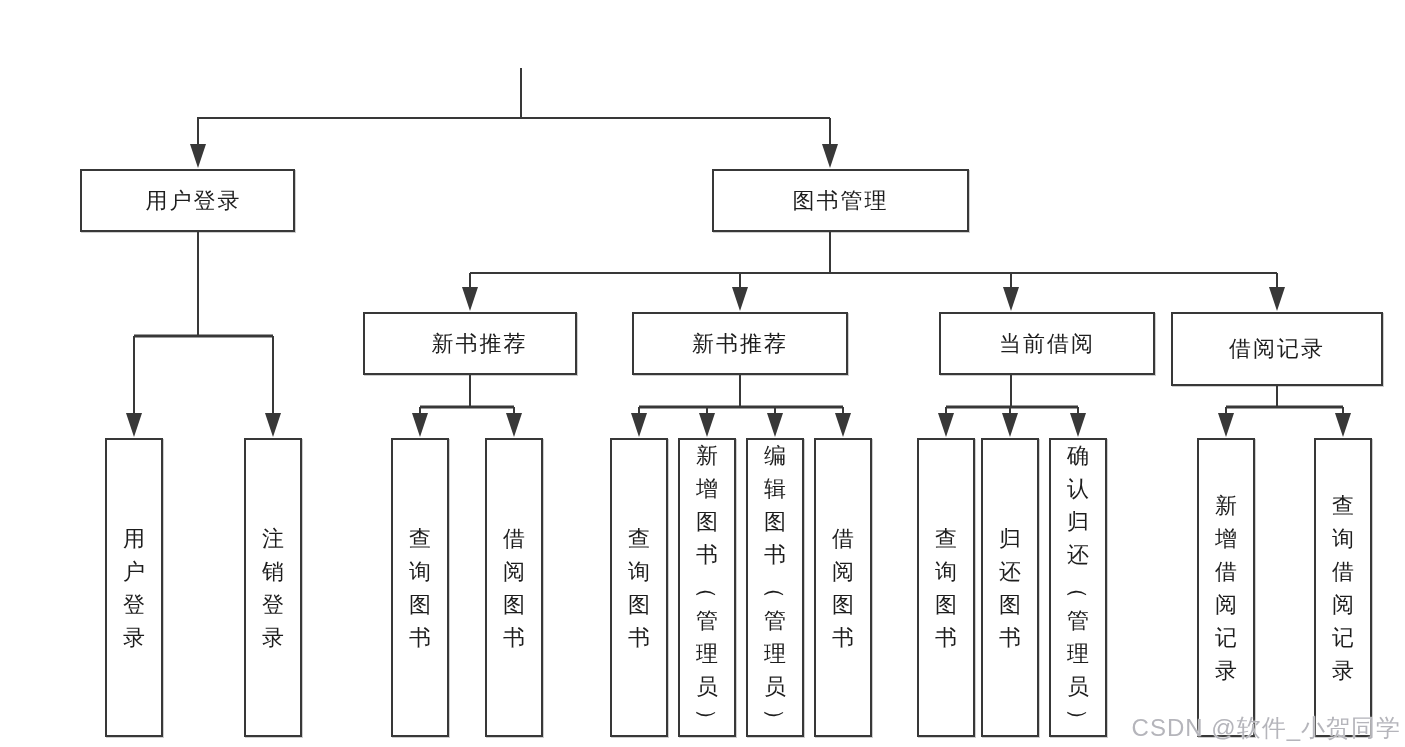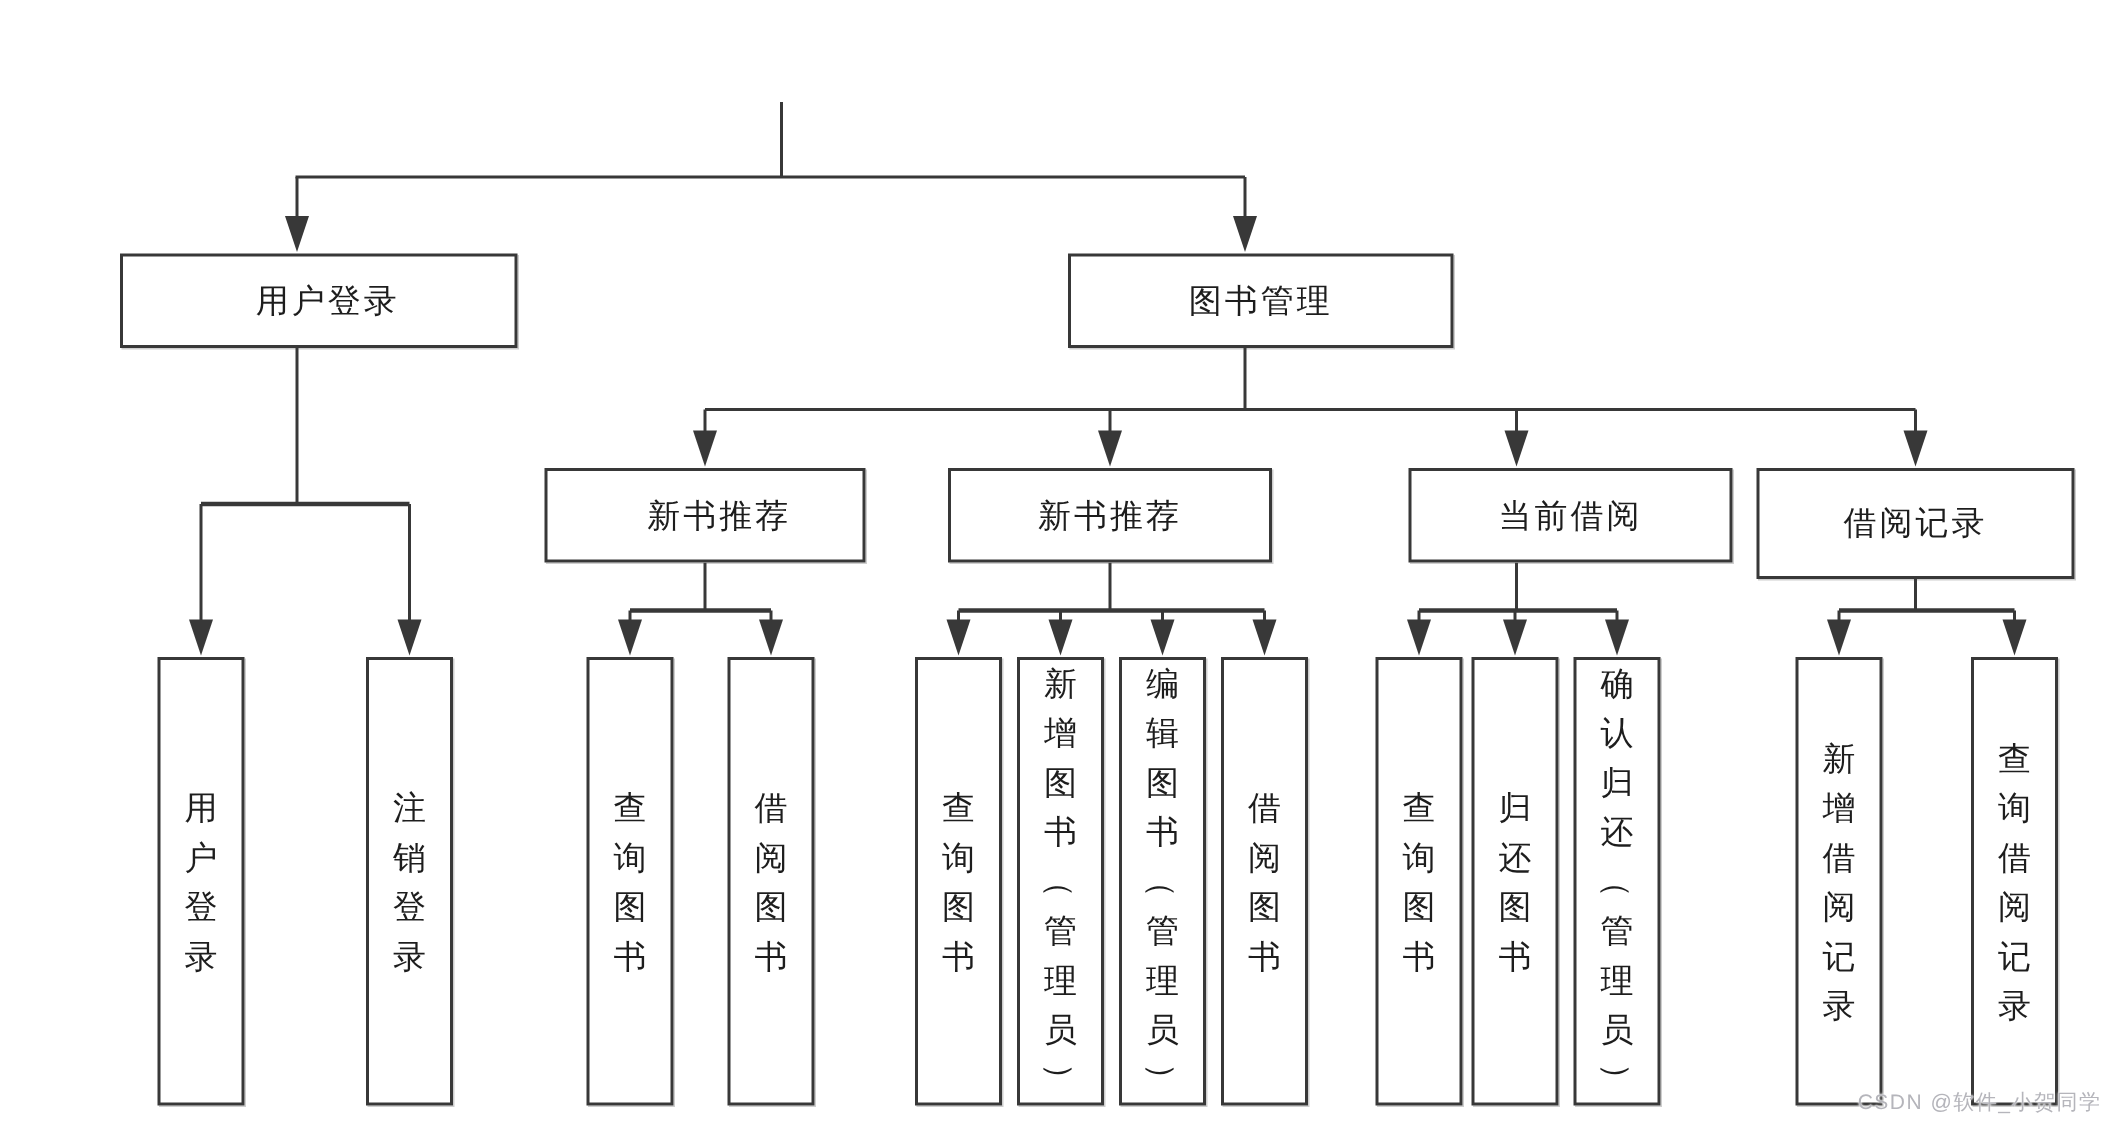--- a/index.html
+++ b/index.html
@@ -16,21 +16,21 @@
   }
   .v-box{
     position:absolute;z-index:2;box-sizing:border-box;background:#ffffff;
     border:2px solid #383838;display:flex;flex-direction:column;align-items:center;
     justify-content:center;gap:10px;padding:4px 0;width:58px;top:438px;height:299px;
     box-shadow:1px 1px 0 rgba(60,60,60,.25);
   }
   .vchar{display:block;height:23px;line-height:23px;font-size:22px;text-align:center;}
   .vchar.rot{transform:rotate(90deg);}
   .watermark{
-    position:absolute;z-index:5;right:4px;bottom:3px;font-size:14px;
+    position:absolute;z-index:5;right:4px;bottom:3px;font-size:24px;
     color:#b5b5bb;letter-spacing:1px;white-space:nowrap;
     text-shadow:0 0 2px #ffffff,0 0 1px #ffffff;
     text-align:right;
   }
 </style>
 </head>
 <body>
 
 <div class="stage">
 
@@ -95,21 +95,21 @@
       <polygon points="835,413 851,413 843,437"></polygon>
       <polygon points="938,413 954,413 946,437"></polygon>
       <polygon points="1002,413 1018,413 1010,437"></polygon>
       <polygon points="1070,413 1086,413 1078,437"></polygon>
       <polygon points="1218,413 1234,413 1226,437"></polygon>
       <polygon points="1335,413 1351,413 1343,437"></polygon>
     </g>
   </svg>
 
 
-  <div class="h-box" style="left:80px;top:169px;width:265px;height:63px;padding-left:12px;">用户登录</div>
+  <div class="h-box" style="left:80px;top:169px;width:215px;height:63px;padding-left:12px;">用户登录</div>
   <div class="h-box" style="left:712px;top:169px;width:257px;height:63px;">图书管理</div>
 
   <div class="h-box" style="left:363px;top:312px;width:214px;height:63px;padding-left:19px;">新书推荐</div>
   <div class="h-box" style="left:632px;top:312px;width:216px;height:63px;">新书推荐</div>
   <div class="h-box" style="left:903px;top:312px;width:216px;height:63px;margin-left:36px;">当前借阅</div>
   <div class="h-box" style="left:1171px;top:312px;width:212px;height:74px;">借阅记录</div>
 
   <div class="v-box" style="left:105px;">
       <span class="vchar">用</span>
       <span class="vchar">户</span>

